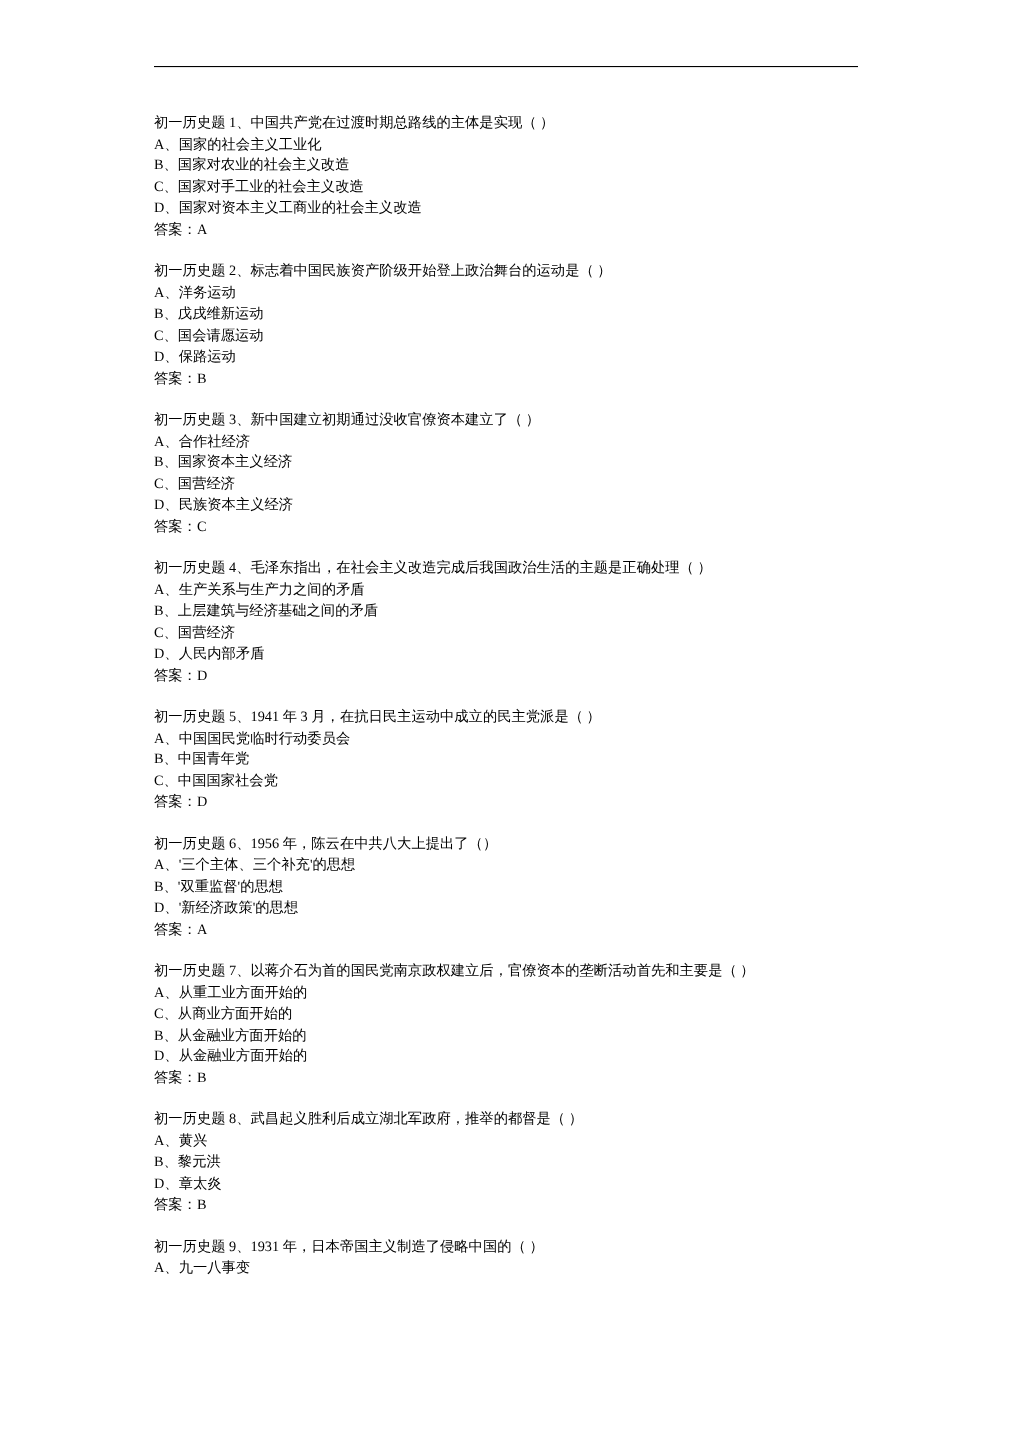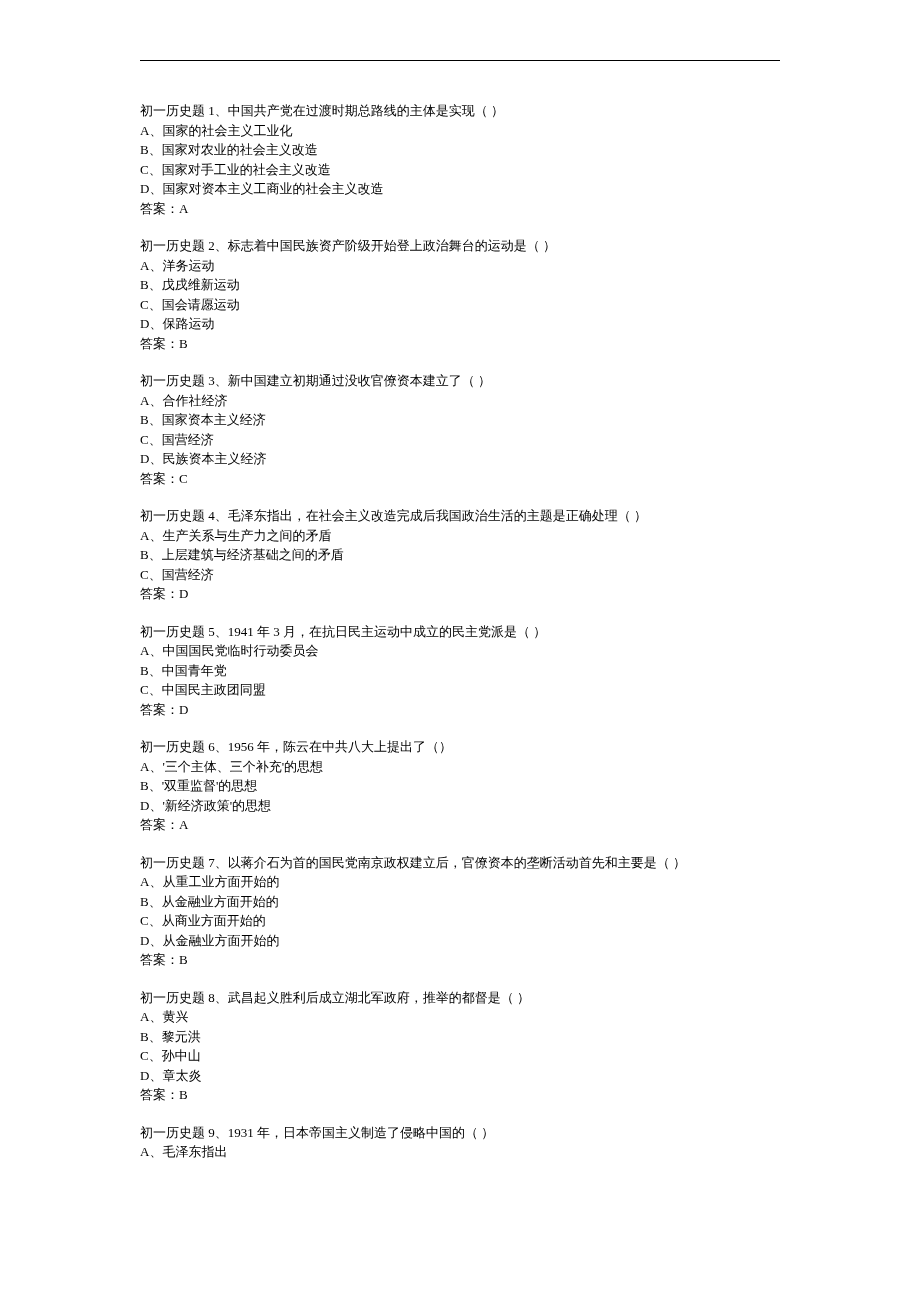--- a/index.html
+++ b/index.html
@@ -58,50 +58,50 @@
         <div class="line">B、国家资本主义经济</div>
         <div class="line">C、国营经济</div>
         <div class="line">D、民族资本主义经济</div>
         <div class="line"><span>答案：</span><span>C</span></div>
       </div>
       <div class="question-block">
         <div class="line">初一历史题 4、毛泽东指出，在社会主义改造完成后我国政治生活的主题是正确处理（ ）</div>
         <div class="line">A、生产关系与生产力之间的矛盾</div>
         <div class="line">B、上层建筑与经济基础之间的矛盾</div>
         <div class="line">C、国营经济</div>
+        <div class="line">D、人民内部矛盾</div>
         <div class="line"><span>答案：</span><span>D</span></div>
       </div>
       <div class="question-block">
         <div class="line">初一历史题 5、1941 年 3 月，在抗日民主运动中成立的民主党派是（ ）</div>
         <div class="line">A、中国国民党临时行动委员会</div>
         <div class="line">B、中国青年党</div>
-        <div class="line">C、中国民主政团同盟</div>
+        <div class="line">C、中国国家社会党</div>
         <div class="line"><span>答案：</span><span>D</span></div>
       </div>
       <div class="question-block">
         <div class="line">初一历史题 6、1956 年，陈云在中共八大上提出了（）</div>
         <div class="line">A、'三个主体、三个补充'的思想</div>
         <div class="line">B、'双重监督'的思想</div>
         <div class="line">D、'新经济政策'的思想</div>
         <div class="line"><span>答案：</span><span>A</span></div>
       </div>
       <div class="question-block">
         <div class="line">初一历史题 7、以蒋介石为首的国民党南京政权建立后，官僚资本的垄断活动首先和主要是（ ）</div>
         <div class="line">A、从重工业方面开始的</div>
+        <div class="line">C、从商业方面开始的</div>
         <div class="line">B、从金融业方面开始的</div>
-        <div class="line">C、从商业方面开始的</div>
         <div class="line">D、从金融业方面开始的</div>
         <div class="line"><span>答案：</span><span>B</span></div>
       </div>
       <div class="question-block">
         <div class="line">初一历史题 8、武昌起义胜利后成立湖北军政府，推举的都督是（ ）</div>
         <div class="line">A、黄兴</div>
         <div class="line">B、黎元洪</div>
-        <div class="line">C、孙中山</div>
         <div class="line">D、章太炎</div>
         <div class="line"><span>答案：</span><span>B</span></div>
       </div>
       <div class="question-block">
         <div class="line">初一历史题 9、1931 年，日本帝国主义制造了侵略中国的（ ）</div>
-        <div class="line">A、毛泽东指出</div>
+        <div class="line">A、九一八事变</div>
       </div>
     </div>
 </div>
 
 </body></html>

